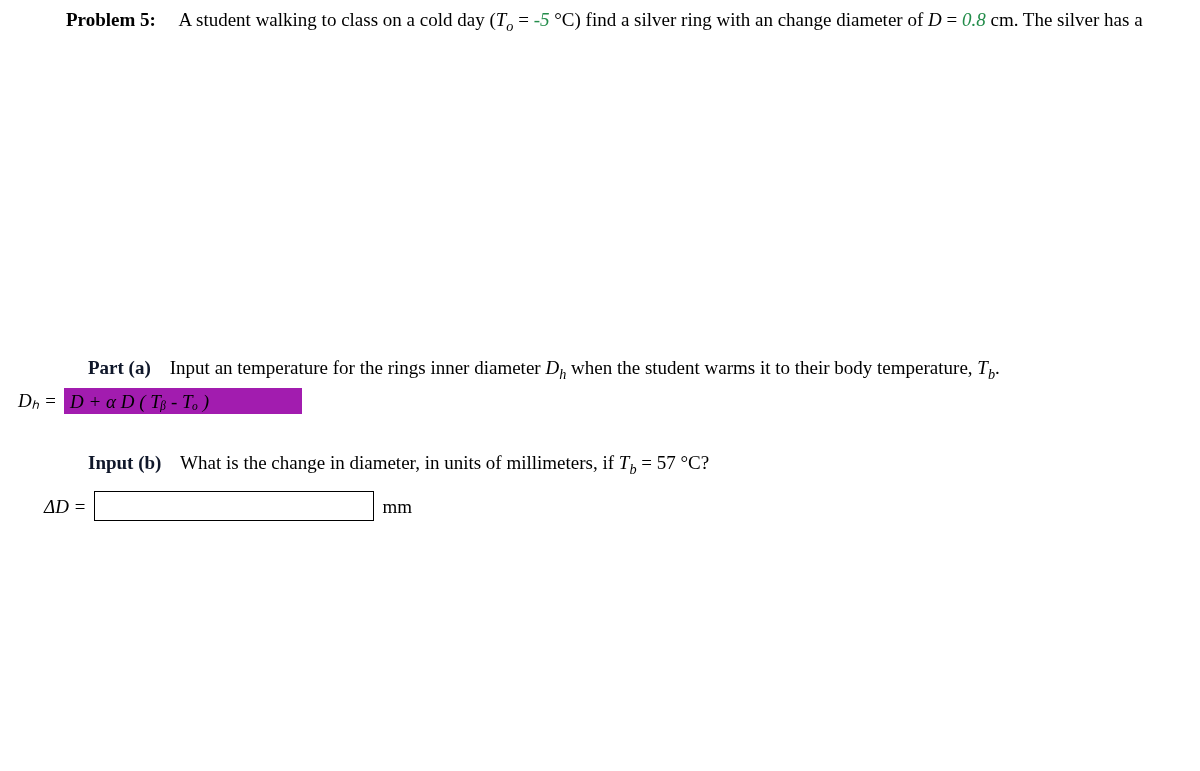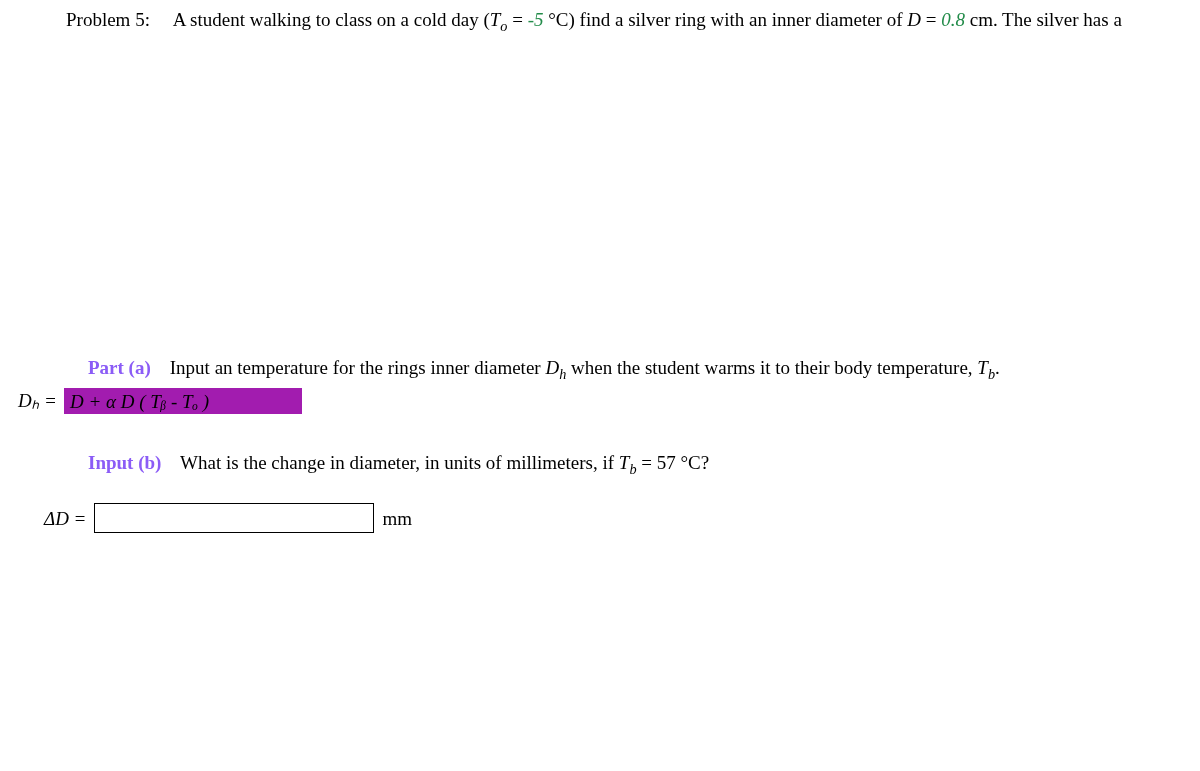--- a/index.html
+++ b/index.html
@@ -12,54 +12,54 @@
     background: #fff;
     width: 1200px;
     line-height: 1.45;
   }
   .content {
     padding: 6px 6px 6px 6px;
   }
   .problem-statement {
     margin: 0 0 10px 0;
   }
-  .bold { font-weight: normal; }
+  .bold { font-weight: bold; }
   .green { color: #238c4a; font-style: italic; }
   .italic { font-style: italic; }
   .sub { vertical-align: sub; font-size: 0.75em; }
   .sup { vertical-align: super; font-size: 0.75em; }
   .spacer { height: 300px; }
   .part-block {
     margin: 8px 0 2px 82px;
     position: relative;
   }
   .part-label {
     font-weight: bold;
-    color: #8b5cf6;
+    color: #0f172a;
   }
   .expr-row {
     margin: 2px 0 0 0;
     display: flex;
     gap: 6px;
     font-family: Liberation Serif, serif;
   }
   .expr-display {
     font-style: italic;
     padding: 2px 6px;
     border: 1px solid #fff;
     background: #a21caf;
     min-width: 240px;
     height: 28px;
     line-height: 24px;
   }
   .answer-row {
     display: flex;
     align-items: center;
     gap: 8px;
-    margin: 24px 0 0 38px;
+    margin: 12px 0 0 38px;
   }
   .answer-label {
     font-style: italic;
   }
   .answer-input {
     font-family: "Times New Roman", Times, serif;
     font-size: 19px;
     height: 30px;
     width: 280px;
     border: 1px solid #000;
@@ -71,21 +71,21 @@
 </style>
 </head>
 <body>
 
 <div class="content">
 
   <div class="problem-statement">
     <div class="problem-line1">
       <span class="bold">Problem 5:</span>
       <span>&nbsp;&nbsp;&nbsp;</span>
-      <span>A student walking to class on a cold day (</span><span class="italic">T</span><span class="italic sub">o</span><span> = </span><span class="green">-5</span><span> °C) find a silver ring with an inner diameter of </span><span class="italic">D</span><span> = </span><span class="green">0.8</span><span> cm. The silver has a</span>
+      <span>A student walking to class on a cold day (</span><span class="italic">T</span><span class="italic sub">o</span><span> = </span><span class="green">-5</span><span> °C) find a silver ring with an change diameter of </span><span class="italic">D</span><span> = </span><span class="green">0.8</span><span> cm. The silver has a</span>
     </div>
   </div>
 
   <div class="spacer"></div>
 
   <div class="part-block">
     <span class="part-label">Part (a)</span>
     <span>&nbsp;&nbsp;</span>
     <span>Input an temperature for the rings inner diameter </span><span class="italic">D</span><span class="italic sub">h</span><span> when the student warms it to their body temperature, </span><span class="italic">T</span><span class="italic sub">b</span><span>.</span>
   </div>

